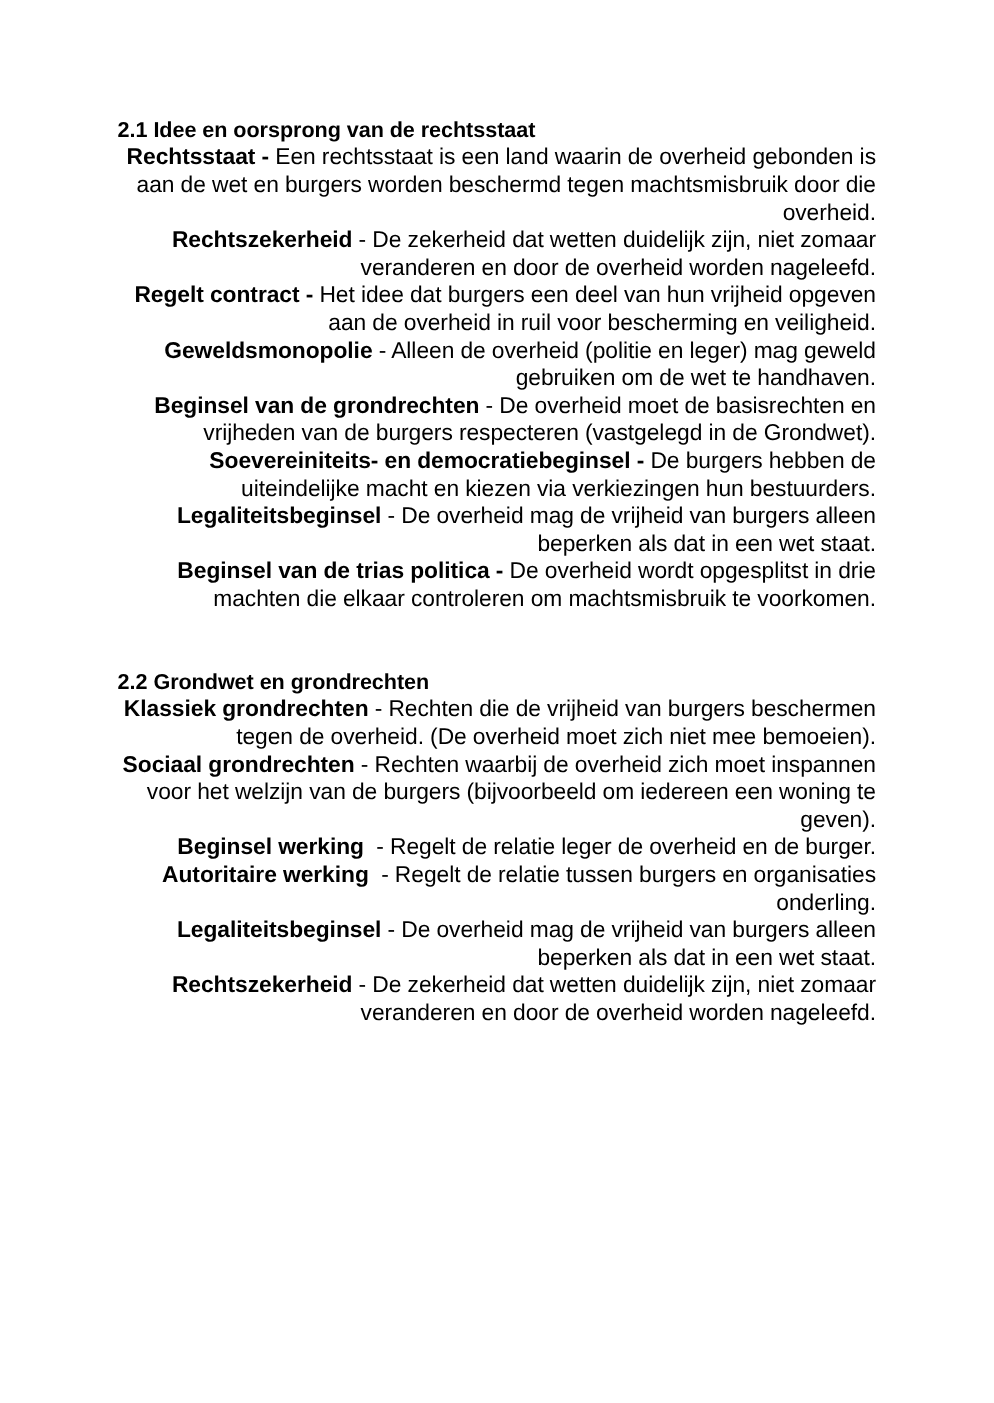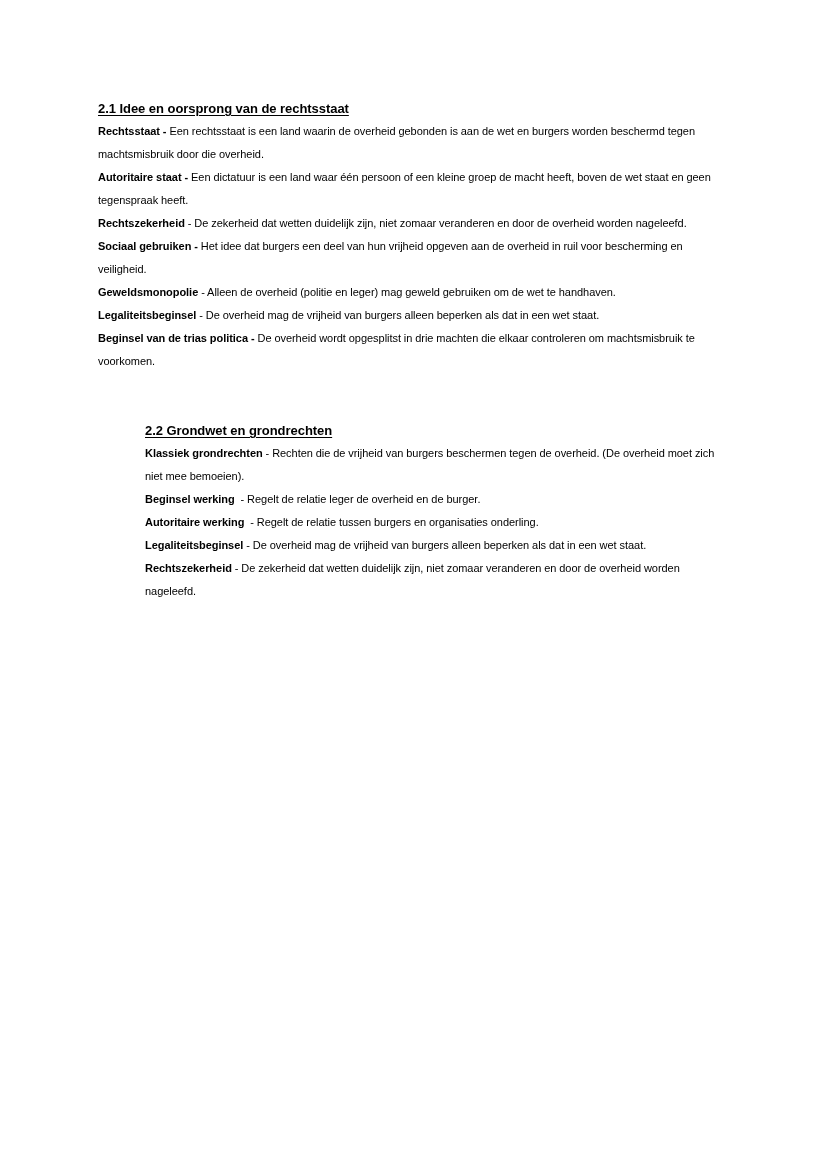--- a/index.html
+++ b/index.html
@@ -33,40 +33,38 @@
     top: 97px;
     width: 632px;
   }
 
   .section {
     margin: 0;
   }
 
   .section + .section {
     margin-top: 46px;
-    margin-left: 47px;
   }
 
   .section-heading {
-    font-size: 13px;
+    font-size: 18px;
     font-weight: bold;
     line-height: 23px;
-    text-decoration: underline;
     text-underline-offset: 1.5px;
     letter-spacing: -0.05px;
     margin: 0 0 0 0;
     display: block;
   }
 
   .entry {
-    font-size: 11px;
+    font-size: 19px;
     line-height: 23px;
     letter-spacing: -0.04px;
     margin: 0;
-    text-align: left;
+    text-align: right;
     word-spacing: -0.1px;
   }
 
   .entry .term {
     font-weight: bold;
   }
 
   .entry .sep {
     font-weight: normal;
   }
@@ -81,29 +79,31 @@
 </style>
 </head>
 <body style="background: rgb(255, 255, 255); color: rgb(0, 0, 0);">
 
 <div class="page">
   <div class="content" id="content-root">
 
   <div class="section">
         <div class="section-heading">2.1 Idee en oorsprong van de rechtsstaat</div>
         <p class="entry"><span class="term">Rechtsstaat</span><span class="sep-bold" style="white-space: pre;"> - </span><span class="body">Een rechtsstaat is een land waarin de overheid gebonden is aan de wet en burgers worden beschermd tegen machtsmisbruik door die overheid.</span></p>
-        <p class="entry"><span class="term">Autoritaire staat</span><span class="sep-bold" style="white-space: pre;"> - </span><span class="body">Een dictatuur is een land waar één persoon of een kleine groep de macht heeft, boven de wet staat en geen tegenspraak heeft.</span></p>
         <p class="entry"><span class="term">Rechtszekerheid</span><span class="sep" style="white-space: pre;"> - </span><span class="body">De zekerheid dat wetten duidelijk zijn, niet zomaar veranderen en door de overheid worden nageleefd.</span></p>
-        <p class="entry"><span class="term">Sociaal gebruiken</span><span class="sep-bold" style="white-space: pre;"> - </span><span class="body">Het idee dat burgers een deel van hun vrijheid opgeven aan de overheid in ruil voor bescherming en veiligheid.</span></p>
+        <p class="entry"><span class="term">Regelt contract</span><span class="sep-bold" style="white-space: pre;"> - </span><span class="body">Het idee dat burgers een deel van hun vrijheid opgeven aan de overheid in ruil voor bescherming en veiligheid.</span></p>
         <p class="entry"><span class="term">Geweldsmonopolie</span><span class="sep" style="white-space: pre;"> - </span><span class="body">Alleen de overheid (politie en leger) mag geweld gebruiken om de wet te handhaven.</span></p>
+        <p class="entry"><span class="term">Beginsel van de grondrechten</span><span class="sep" style="white-space: pre;"> - </span><span class="body">De overheid moet de basisrechten en vrijheden van de burgers respecteren (vastgelegd in de Grondwet).</span></p>
+        <p class="entry"><span class="term">Soevereiniteits- en democratiebeginsel</span><span class="sep-bold" style="white-space: pre;"> - </span><span class="body">De burgers hebben de uiteindelijke macht en kiezen via verkiezingen hun bestuurders.</span></p>
         <p class="entry"><span class="term">Legaliteitsbeginsel</span><span class="sep" style="white-space: pre;"> - </span><span class="body">De overheid mag de vrijheid van burgers alleen beperken als dat in een wet staat.</span></p>
         <p class="entry"><span class="term">Beginsel van de trias politica</span><span class="sep-bold" style="white-space: pre;"> - </span><span class="body">De overheid wordt opgesplitst in drie machten die elkaar controleren om machtsmisbruik te voorkomen.</span></p>
       </div>
       <div class="section">
         <div class="section-heading">2.2 Grondwet en grondrechten</div>
         <p class="entry"><span class="term">Klassiek grondrechten</span><span class="sep" style="white-space: pre;"> - </span><span class="body">Rechten die de vrijheid van burgers beschermen tegen de overheid. (De overheid moet zich niet mee bemoeien).</span></p>
+        <p class="entry"><span class="term">Sociaal grondrechten</span><span class="sep" style="white-space: pre;"> - </span><span class="body">Rechten waarbij de overheid zich moet inspannen voor het welzijn van de burgers (bijvoorbeeld om iedereen een woning te geven).</span></p>
         <p class="entry"><span class="term">Beginsel werking</span><span class="sep" style="white-space: pre;">  - </span><span class="body">Regelt de relatie leger de overheid en de burger.</span></p>
         <p class="entry"><span class="term">Autoritaire werking</span><span class="sep" style="white-space: pre;">  - </span><span class="body">Regelt de relatie tussen burgers en organisaties onderling.</span></p>
         <p class="entry"><span class="term">Legaliteitsbeginsel</span><span class="sep" style="white-space: pre;"> - </span><span class="body">De overheid mag de vrijheid van burgers alleen beperken als dat in een wet staat.</span></p>
         <p class="entry"><span class="term">Rechtszekerheid</span><span class="sep" style="white-space: pre;"> - </span><span class="body">De zekerheid dat wetten duidelijk zijn, niet zomaar veranderen en door de overheid worden nageleefd.</span></p>
       </div>
     </div>
 </div>
 
 </body></html>

